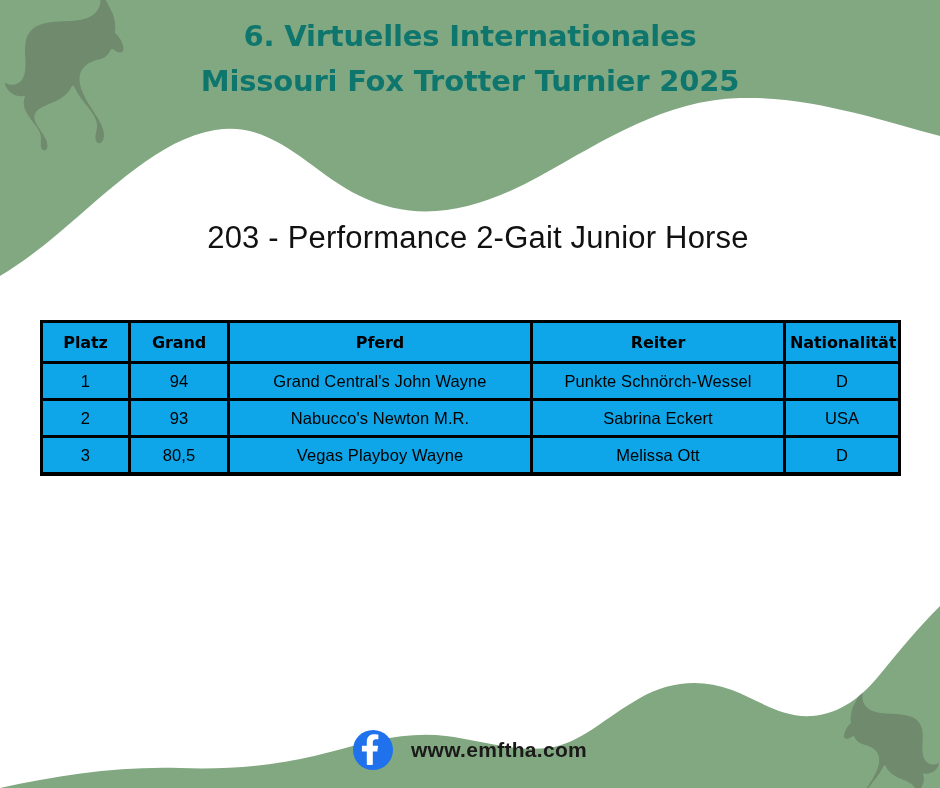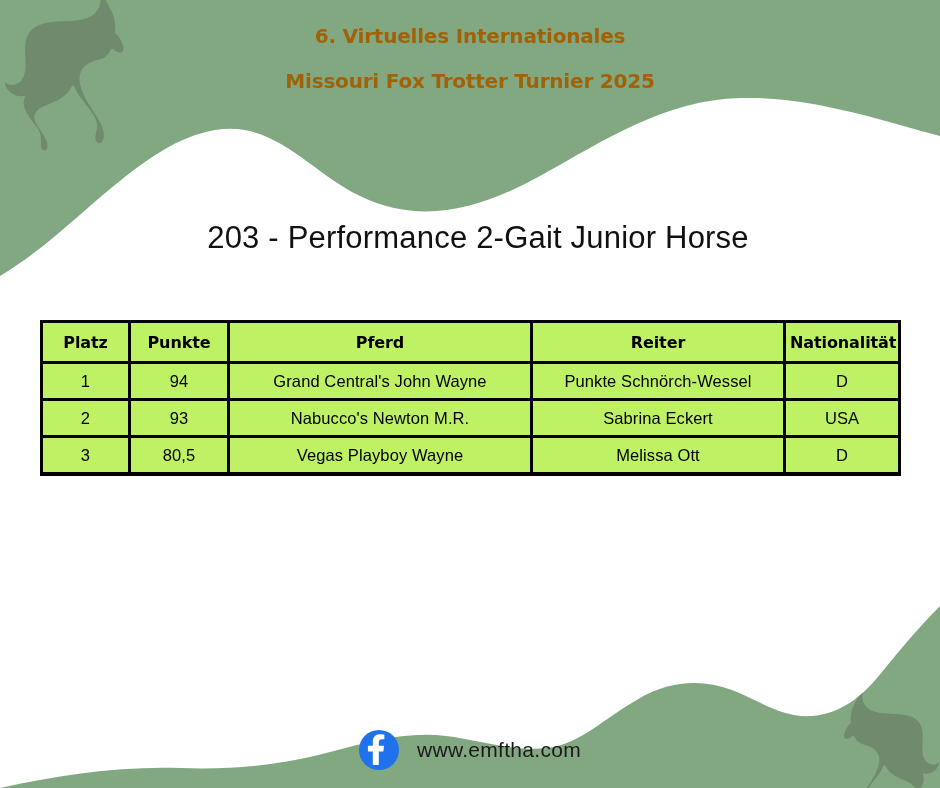--- a/index.html
+++ b/index.html
@@ -37,24 +37,24 @@
     top: 14px;
     width: 940px;
     z-index: 5;
     text-align: center;
     pointer-events: none;
   }
   .title-line {
     display: block;
     font-family: "DejaVu Sans", sans-serif;
     font-weight: bold;
-    font-size: 20px;
+    font-size: 29px;
     line-height: 45px;
     letter-spacing: -0.2px;
-    color: #a16207;
+    color: #0f766e;
     white-space: nowrap;
   }
 
   
   #class-heading {
     position: absolute;
     left: 8px;
     top: 216px;
     width: 940px;
     z-index: 5;
@@ -73,21 +73,21 @@
     position: absolute;
     left: 40px;
     top: 320px;
     width: 858px;
     z-index: 5;
   }
   table.results {
     border-collapse: collapse;
     table-layout: fixed;
     width: 858px;
-    background: #bef264;
+    background: #0ea5e9;
   }
   table.results th,
   table.results td {
     border: 3px solid #000000;
     text-align: center;
     vertical-align: middle;
     color: #000000;
     padding: 0 4px;
     overflow: hidden;
     white-space: nowrap;
@@ -131,21 +131,21 @@
   }
   #facebook-icon {
     width: 40px;
     height: 40px;
     flex: 0 0 40px;
     display: block;
   }
   #footer-url {
     font-family: "Liberation Sans", sans-serif;
     font-size: 21px;
-    font-weight: 400;
+    font-weight: 700;
     letter-spacing: 0.3px;
     color: #1a1a1a;
     white-space: nowrap;
   }
 </style>
 </head>
 <body>
 
 <div id="poster">
 
@@ -261,21 +261,21 @@
       <colgroup>
         <col class="c-platz">
           <col class="c-punkte">
           <col class="c-pferd">
         <col class="c-reiter">
           <col class="c-nat">
       </colgroup>
       <thead>
         <tr>
           <th>Platz</th>
-          <th>Punkte</th>
+          <th>Grand</th>
           <th>Pferd</th>
           <th>Reiter</th>
           <th>Nationalität</th>
         </tr>
       </thead>
       <tbody>
         <tr>
           <td>1</td>
           <td>94</td>
           <td>Grand Central's John Wayne</td>

